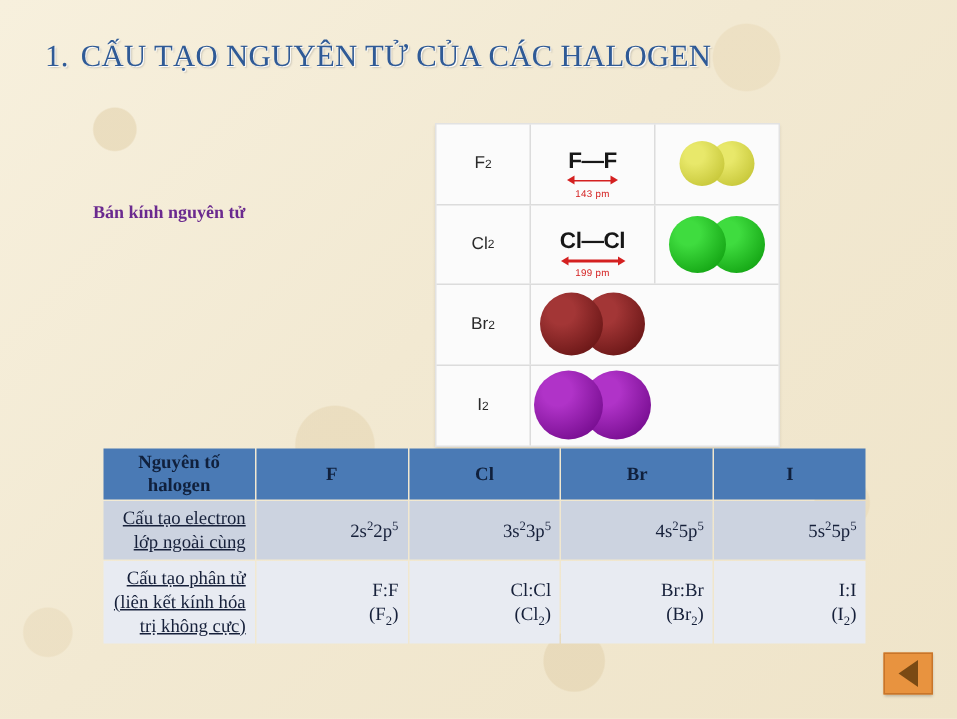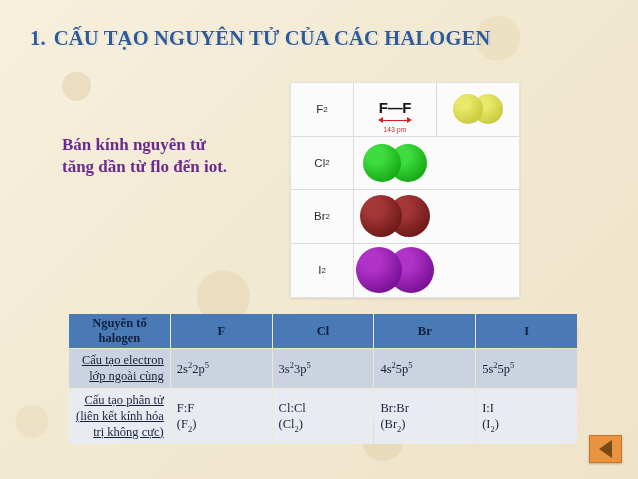--- a/index.html
+++ b/index.html
@@ -29,35 +29,35 @@
       radial-gradient(circle at 50% 35%, rgba(243,236,214,0.60) 0 30px, rgba(243,236,214,0) 31px),
       linear-gradient(135deg, #f7f0dd 0%, #f2e9d2 45%, #efe4c9 100%);
   }
 
   
   #title {
     position: absolute;
     left: 30px;
     top: 27px;
     font-size: 20.5px;
-    font-weight: bold;
+    font-weight: normal;
     color: #2f5a96;
     letter-spacing: 0.2px;
     white-space: nowrap;
     text-shadow: 0.7px 0.7px 0 rgba(255,255,255,0.85), 1.4px 1.4px 1px rgba(120,120,120,0.30);
   }
   #title .num { margin-right: 8px; }
 
   
   #caption {
     position: absolute;
     left: 62px;
     top: 134px;
     width: 230px;
-    font-size: 17px;
+    font-size: 12px;
     font-weight: bold;
     color: #6b2a8f;
     line-height: 1.32;
   }
 
   
   #figure {
     position: absolute;
     left: 290px;
     top: 82px;
@@ -147,21 +147,21 @@
   .atom {
     position: absolute;
     border-radius: 50%;
     top: 0;
   }
 
   
   #halogen-table {
     position: absolute;
     left: 68px;
-    top: 313px;
+    top: 298px;
     width: 510px;
     border-collapse: separate;
     border-spacing: 1.5px;
     table-layout: fixed;
   }
   #halogen-table th, #halogen-table td {
     padding: 4px 6px;
     font-size: 12.5px;
     color: #16203a;
     vertical-align: middle;
@@ -171,21 +171,21 @@
     color: #10203c;
     font-weight: bold;
     text-align: center;
     height: 19px;
     padding: 2px 4px;
     font-size: 12.5px;
   }
   .row-a td { background: #ccd3e0; }
   .row-b td { background: #e8ebf2; }
   .col-label { text-align: right; line-height: 1.25; text-decoration: underline; }
-  .col-val   { text-align: left; line-height: 1.28; }
+  .col-val   { text-align: right; line-height: 1.28; }
   #halogen-table sup { font-size: 8.5px; vertical-align: super; }
   #halogen-table sub { font-size: 8.5px; vertical-align: sub; }
 
   
   #back-button {
     position: absolute;
     left: 589px;
     top: 435px;
     width: 33px;
     height: 28px;
@@ -210,21 +210,20 @@
 <body>
 
 <div id="slide">
 
   <div id="title">
     <span class="num">1.</span><span>CẤU TẠO NGUYÊN TỬ CỦA CÁC HALOGEN</span>
   </div>
 
   <div id="caption">
     <div>Bán kính nguyên tử</div>
-    <div>tăng dần từ flo đến iot.</div>
   </div>
 
   <div id="figure">
       <div class="fig-row">
         <div class="fc-formula">F<sub>2</sub></div>
         <div class="fc-bond">
           <div class="bond-label">F—F</div>
           <div class="arrow-wrap" style="width: 34px;">
             <span class="arrow-head left"></span>
             <span class="arrow-line"></span>
@@ -234,20 +233,29 @@
         </div>
         <div class="fc-model">
           <div class="mol" style="width: 50.7px; height: 30px;">
             <span class="atom" style="width: 30px; height: 30px; left: 0px; background: radial-gradient(circle at 34% 30%, rgb(232, 232, 106) 0%, rgb(232, 232, 106) 22%, rgb(201, 201, 60) 78%, rgb(201, 201, 60) 100%); z-index: 2;"></span>
             <span class="atom" style="width: 30px; height: 30px; left: 20.7px; background: radial-gradient(circle at 34% 30%, rgb(232, 232, 106) 0%, rgb(232, 232, 106) 22%, rgb(201, 201, 60) 78%, rgb(201, 201, 60) 100%); z-index: 1;"></span>
           </div>
         </div>
       </div>
       <div class="fig-row">
         <div class="fc-formula">Cl<sub>2</sub></div>
+        <div class="fc-bond">
+          <div class="bond-label">Cl—Cl</div>
+          <div class="arrow-wrap" style="width: 43px;">
+            <span class="arrow-head left"></span>
+            <span class="arrow-line"></span>
+            <span class="arrow-head right"></span>
+          </div>
+          <div class="pm-label">199 pm</div>
+        </div>
         <div class="fc-model">
           <div class="mol" style="width: 64.22px; height: 38px;">
             <span class="atom" style="width: 38px; height: 38px; left: 0px; background: radial-gradient(circle at 34% 30%, rgb(63, 220, 63) 0%, rgb(63, 220, 63) 22%, rgb(22, 168, 22) 78%, rgb(22, 168, 22) 100%); z-index: 2;"></span>
             <span class="atom" style="width: 38px; height: 38px; left: 26.22px; background: radial-gradient(circle at 34% 30%, rgb(63, 220, 63) 0%, rgb(63, 220, 63) 22%, rgb(22, 168, 22) 78%, rgb(22, 168, 22) 100%); z-index: 1;"></span>
           </div>
         </div>
       </div>
       <div class="fig-row">
         <div class="fc-formula">Br<sub>2</sub></div>
         <div class="fc-model">

